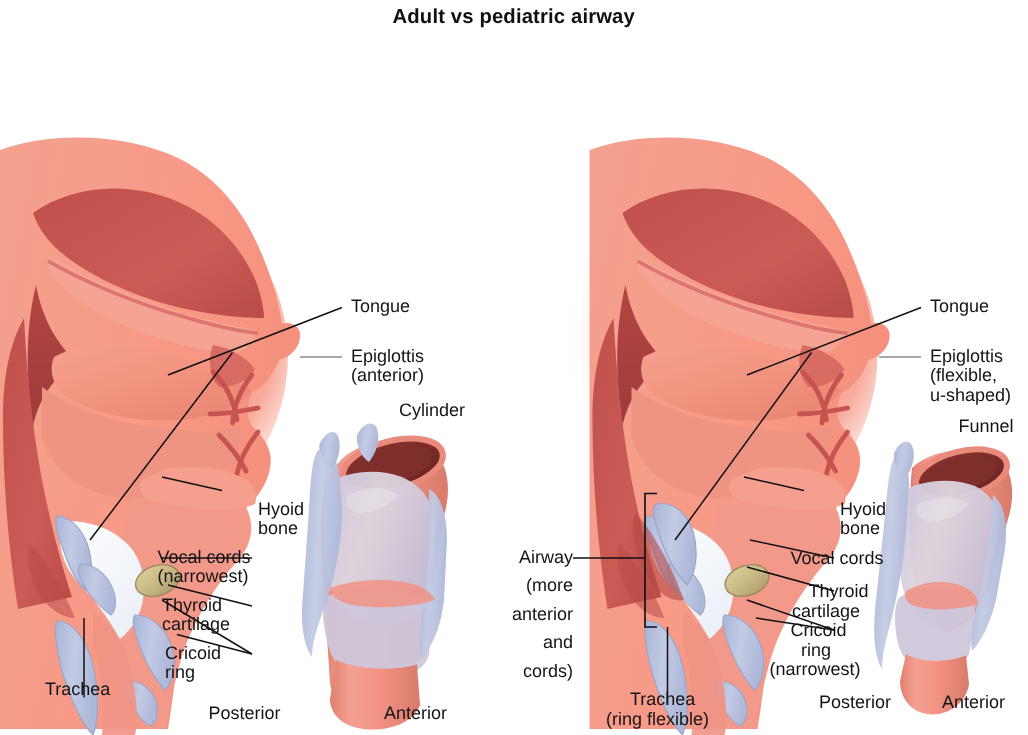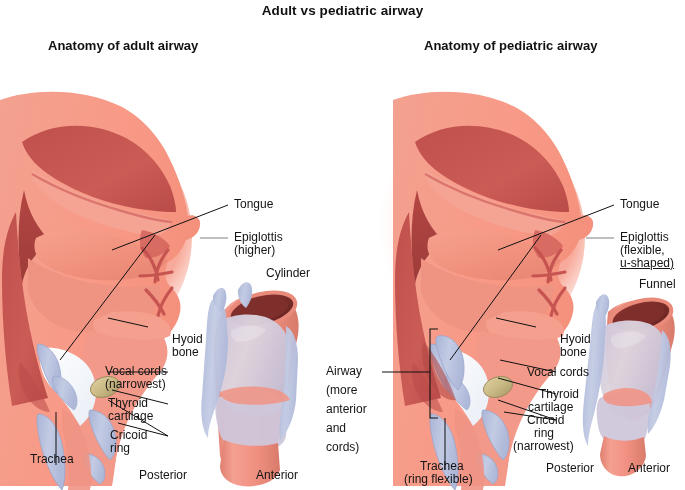--- a/index.html
+++ b/index.html
@@ -43,36 +43,34 @@
   #title-ped   { left: 424px; top: 38px; }
 
   .lbl {
     position: absolute;
     font-size: 12px;
     line-height: 13.4px;
     color: #141414;
     white-space: pre;
   }
   .lbl.bold { font-weight: normal; }
-  .lbl.ctr  { text-align: left; }
+  .lbl.ctr  { text-align: right; }
 
   svg.art { position: absolute; left: 0; top: 0; overflow: visible; }
   .leader { stroke: #111; stroke-width: 1; fill: none; }
   .leader-gray { stroke: #8b8b8b; stroke-width: 1.1; fill: none; }
   .bracket { stroke: #111; stroke-width: 1.1; fill: none; }
 </style>
 </head>
 <body>
 
 <div id="stage">
 
   <div class="main-title">Adult vs pediatric airway</div>
 
-  <div class="panel-title" id="title-adult">Anatomy of adult airway</div>
-  <div class="panel-title" id="title-ped">Anatomy of pediatric airway</div>
 
   <svg class="art" width="685" height="490" viewBox="0 0 685 490">
     <defs>
       <radialGradient id="fade-l" cx="62%" cy="45%" r="62%">
         <stop offset="55%" stop-color="#f7a695" stop-opacity="1"></stop>
         <stop offset="100%" stop-color="#ffffff" stop-opacity="0"></stop>
       </radialGradient>
       <radialGradient id="fade-r" cx="62%" cy="45%" r="62%">
         <stop offset="55%" stop-color="#f7a695" stop-opacity="1"></stop>
         <stop offset="100%" stop-color="#ffffff" stop-opacity="0"></stop>
@@ -327,21 +325,21 @@
       <path d="M 604 436 C 614 442, 632 442, 644 437 L 646 456
                C 644 470, 630 478, 618 476 C 606 474, 600 464, 600 454 Z" fill="url(#tubeG)"></path>
 
       <path d="M 612 336 C 624 330, 638 330, 646 336 C 640 344, 628 348, 618 348
                C 612 346, 609 340, 612 336 Z" fill="#ffffff" opacity="0.22"></path>
     </g>
   </svg>
 
   <div class="lbl" style="left:234px; top:198px;">Tongue</div>
   <div class="lbl" style="left:234px; top:231px;">Epiglottis</div>
-  <div class="lbl" style="left:234px; top:244px;">(higher)</div>
+  <div class="lbl" style="left:234px; top:244px;">(anterior)</div>
 
   <div class="lbl bold" style="left:266px; top:267px;">Cylinder</div>
 
   <div class="lbl" style="left:172px; top:333px;">Hyoid</div>
   <div class="lbl" style="left:172px; top:346px;">bone</div>
 
   <div class="lbl" style="left:105px; top:365px;">Vocal cords</div>
   <div class="lbl" style="left:105px; top:378px;">(narrowest)</div>
 
   <div class="lbl" style="left:108px; top:397px;">Thyroid</div>
@@ -351,21 +349,21 @@
   <div class="lbl" style="left:110px; top:442px;">ring</div>
 
   <div class="lbl" style="left:30px; top:453px;">Trachea</div>
 
   <div class="lbl bold" style="left:139px; top:469px;">Posterior</div>
   <div class="lbl bold" style="left:256px; top:469px;">Anterior</div>
 
   <div class="lbl" style="left:620px; top:198px;">Tongue</div>
   <div class="lbl" style="left:620px; top:231px;">Epiglottis</div>
   <div class="lbl" style="left:620px; top:244px;">(flexible,</div>
-  <div class="lbl" style="left:620px; top:257px;text-decoration:underline;">u-shaped)</div>
+  <div class="lbl" style="left:620px; top:257px;">u-shaped)</div>
 
   <div class="lbl bold" style="left:639px; top:278px;">Funnel</div>
 
   <div class="lbl" style="left:560px; top:333px;">Hyoid</div>
   <div class="lbl" style="left:560px; top:346px;">bone</div>
 
   <div class="lbl" style="left:527px; top:366px;">Vocal cords</div>
 
   <div class="lbl" style="left:539px; top:388px;">Thyroid</div>
   <div class="lbl" style="left:528px; top:401px;">cartilage</div>

